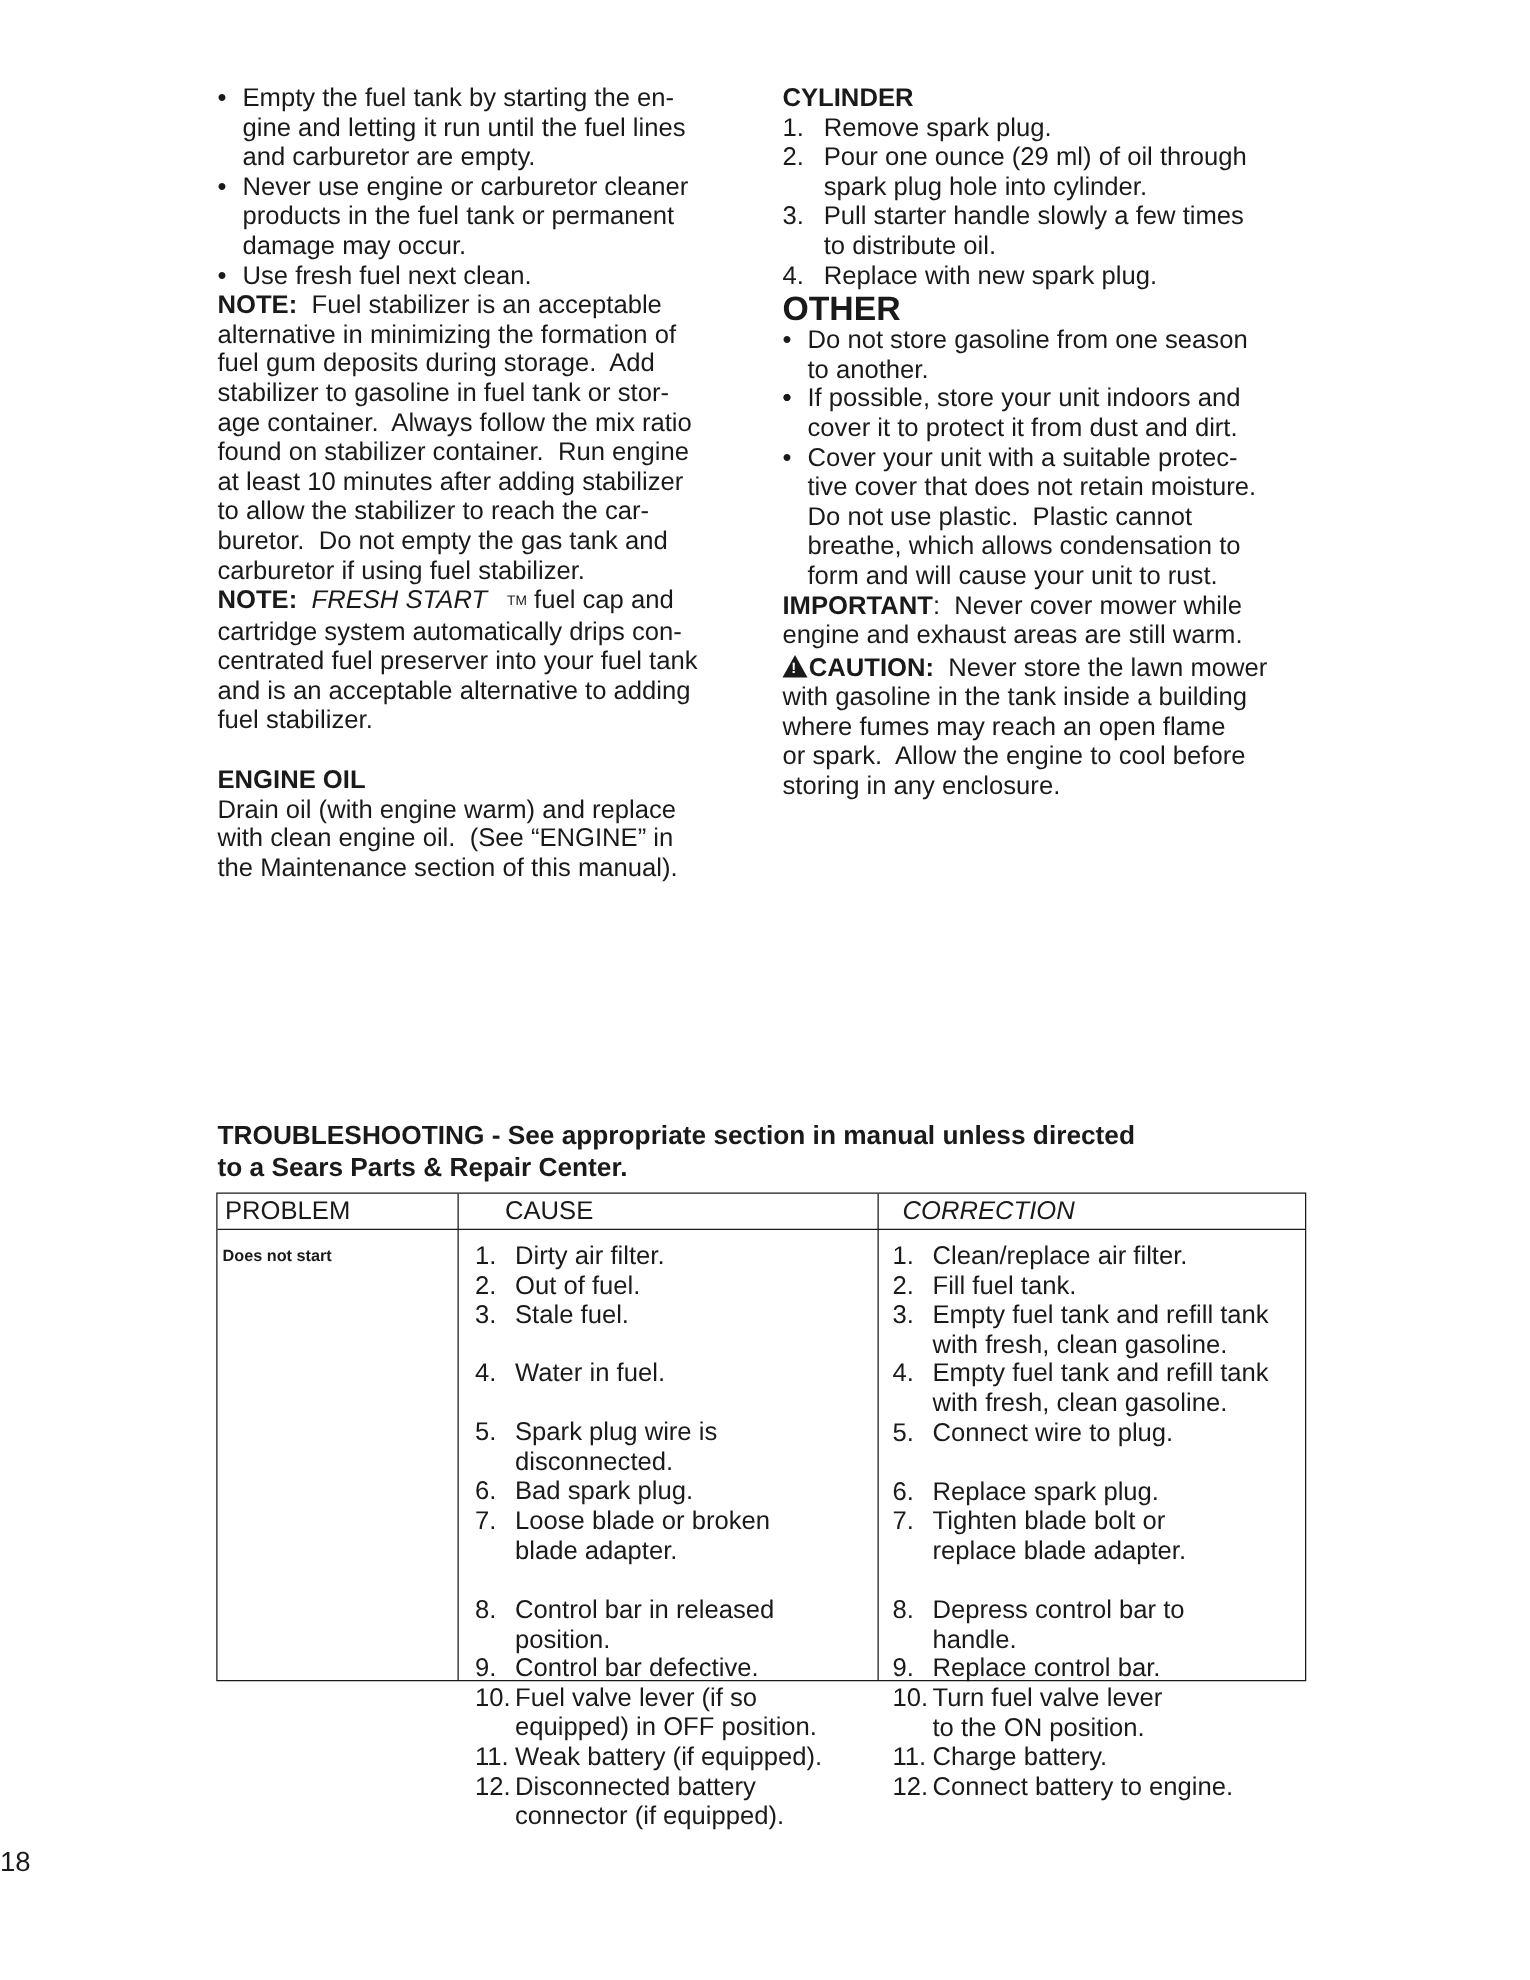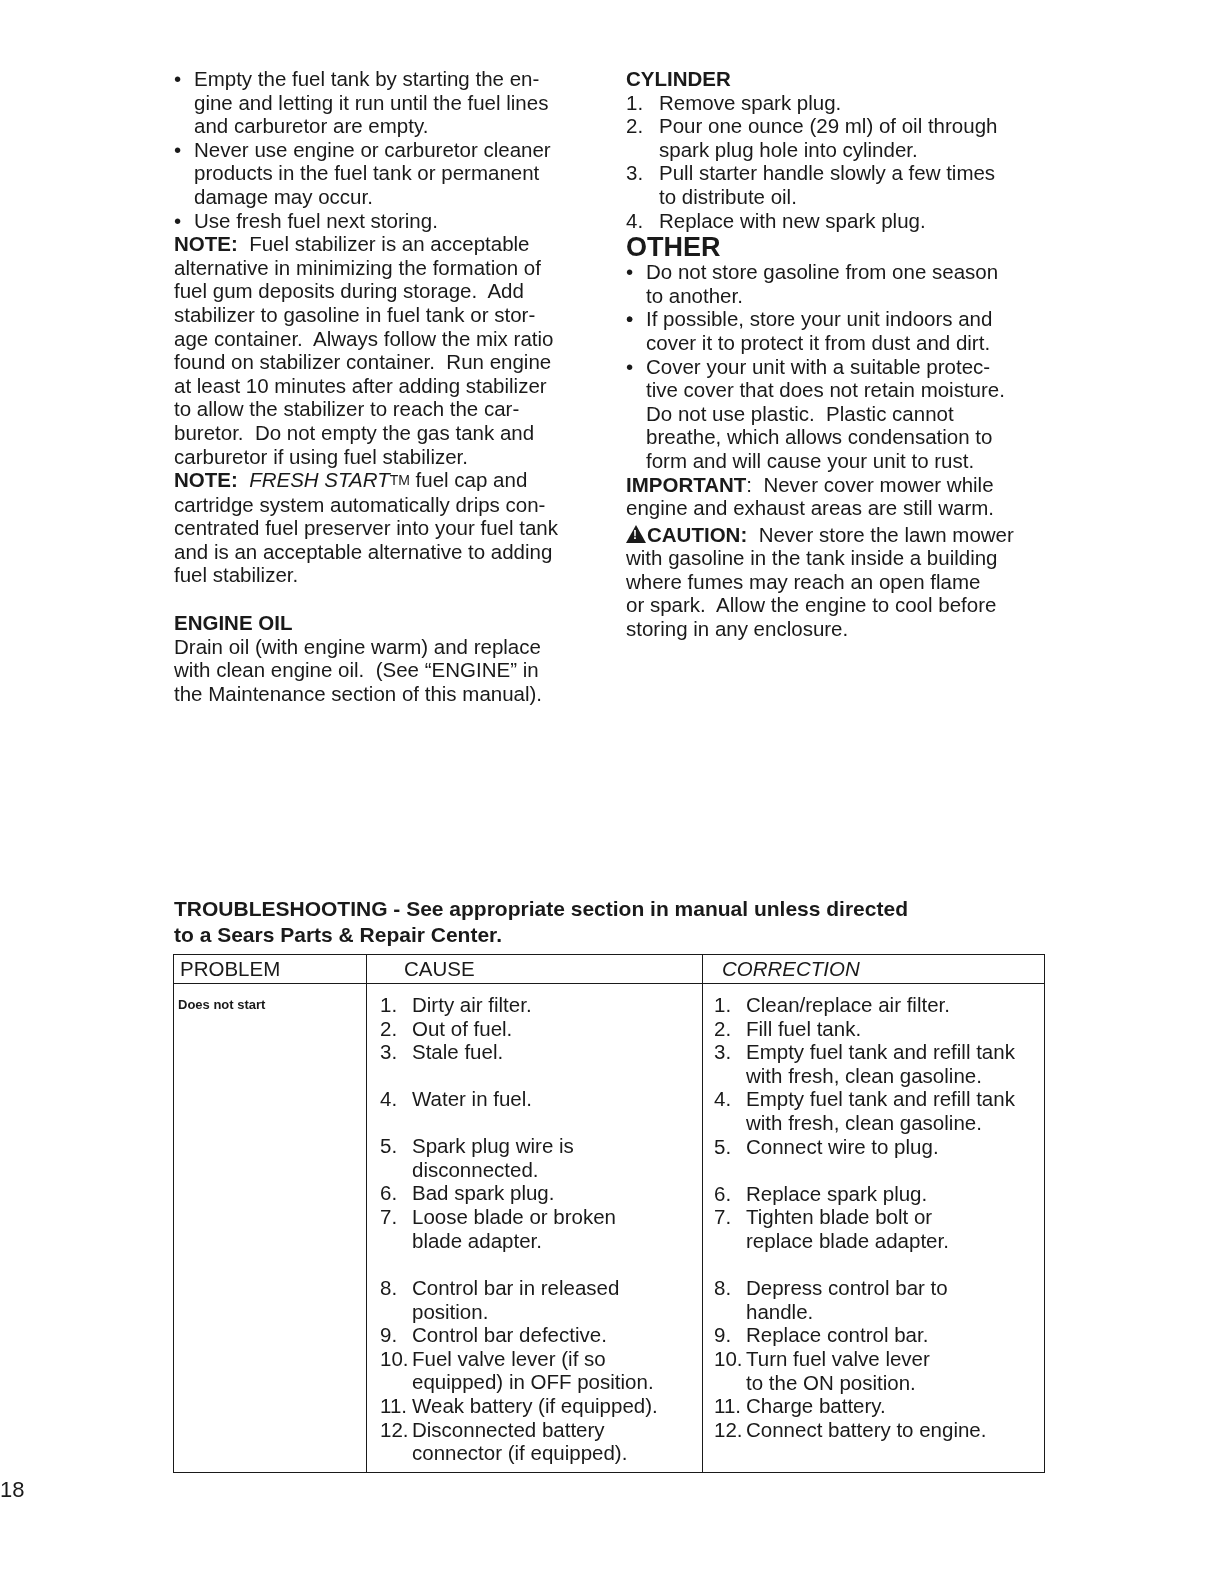--- a/index.html
+++ b/index.html
@@ -9,30 +9,30 @@
   .col-left { left: 174px; top: 67px; width: 430px; }
   .col-right { left: 626px; top: 67px; width: 430px; }
   .bullet { position: relative; padding-left: 20px; }
   .bullet .dot { position: absolute; left: 0; top: 0; }
   .num { position: relative; padding-left: 33px; }
   .num .n { position: absolute; left: 0; top: 0; }
   .h-bold { font-weight: bold; }
   .h-other { font-weight: bold; font-size: 27px; line-height: 26px; margin-top: 2px; }
   .gap { height: 24px; }
   .ital { font-style: italic; }
-  .tm { font-size: 14px; vertical-align: 2px; }
+  .tm { font-size: 11px; vertical-align: 2px; margin-left: 16px; }
   .caution-icon { display: inline-block; width: 0; height: 0; border-left: 10px solid transparent;
                   border-right: 10px solid transparent; border-bottom: 18px solid #1a1a1a;
                   position: relative; vertical-align: -1px; margin-right: 1px; }
   .caution-icon::after { content: "!"; position: absolute; left: -3px; top: 4px; color: #fff;
                   font-size: 12px; font-weight: bold; line-height: 12px; }
 
   .ts-title { position: absolute; left: 174px; top: 896px; width: 880px;
               font-weight: bold; font-size: 21px; line-height: 26px; }
-  .ts-table { position: absolute; left: 173px; top: 954px; width: 872px; height: 519px;
+  .ts-table { position: absolute; left: 173px; top: 954px; width: 872px; height: 391px;
               border: 1.5px solid #1a1a1a; box-sizing: border-box; }
   .ts-head { position: absolute; left: 0; top: 0; width: 100%; height: 29px;
              border-bottom: 1.5px solid #1a1a1a; box-sizing: border-box; }
   .vline { position: absolute; top: 0; bottom: 0; width: 0; border-left: 1.5px solid #1a1a1a; }
   .th { position: absolute; top: 2px; font-size: 20.5px; line-height: 24px; }
   .problem { position: absolute; left: 4px; top: 38px; font-weight: bold; font-size: 13px; line-height: 24px; }
   .cause-col { position: absolute; left: 206px; top: 38px; width: 320px; font-size: 20.5px; line-height: 23.6px; }
   .corr-col { position: absolute; left: 540px; top: 38px; width: 330px; font-size: 20.5px; line-height: 23.6px; }
   .tn { position: relative; padding-left: 32px; }
   .tn .n { position: absolute; left: 0; top: 0; }
@@ -46,21 +46,21 @@
   <div class="bullet">
     <span class="dot">•</span>
     <span>Empty the fuel tank by starting the en-<br>gine and letting it run until the fuel lines<br>and carburetor are empty.</span>
   </div>
   <div class="bullet">
     <span class="dot">•</span>
     <span>Never use engine or carburetor cleaner<br>products in the fuel tank or permanent<br>damage may occur.</span>
   </div>
   <div class="bullet">
     <span class="dot">•</span>
-    <span>Use fresh fuel next storing.</span>
+    <span>Use fresh fuel next clean.</span>
   </div>
   <div>
     <span class="h-bold">NOTE:</span>&nbsp;
     <span>Fuel stabilizer is an acceptable<br>alternative in minimizing the formation of<br>fuel gum deposits during storage.&nbsp; Add<br>stabilizer to gasoline in fuel tank or stor-<br>age container.&nbsp; Always follow the mix ratio<br>found on stabilizer container.&nbsp; Run engine<br>at least 10 minutes after adding stabilizer<br>to allow the stabilizer to reach the car-<br>buretor.&nbsp; Do not empty the gas tank and<br>carburetor if using fuel stabilizer.</span>
   </div>
   <div>
     <span class="h-bold">NOTE:</span>&nbsp;
     <span class="ital">FRESH START</span><span class="tm">TM</span>
     <span>fuel cap and<br>cartridge system automatically drips con-<br>centrated fuel preserver into your fuel tank<br>and is an acceptable alternative to adding<br>fuel stabilizer.</span>
   </div>

